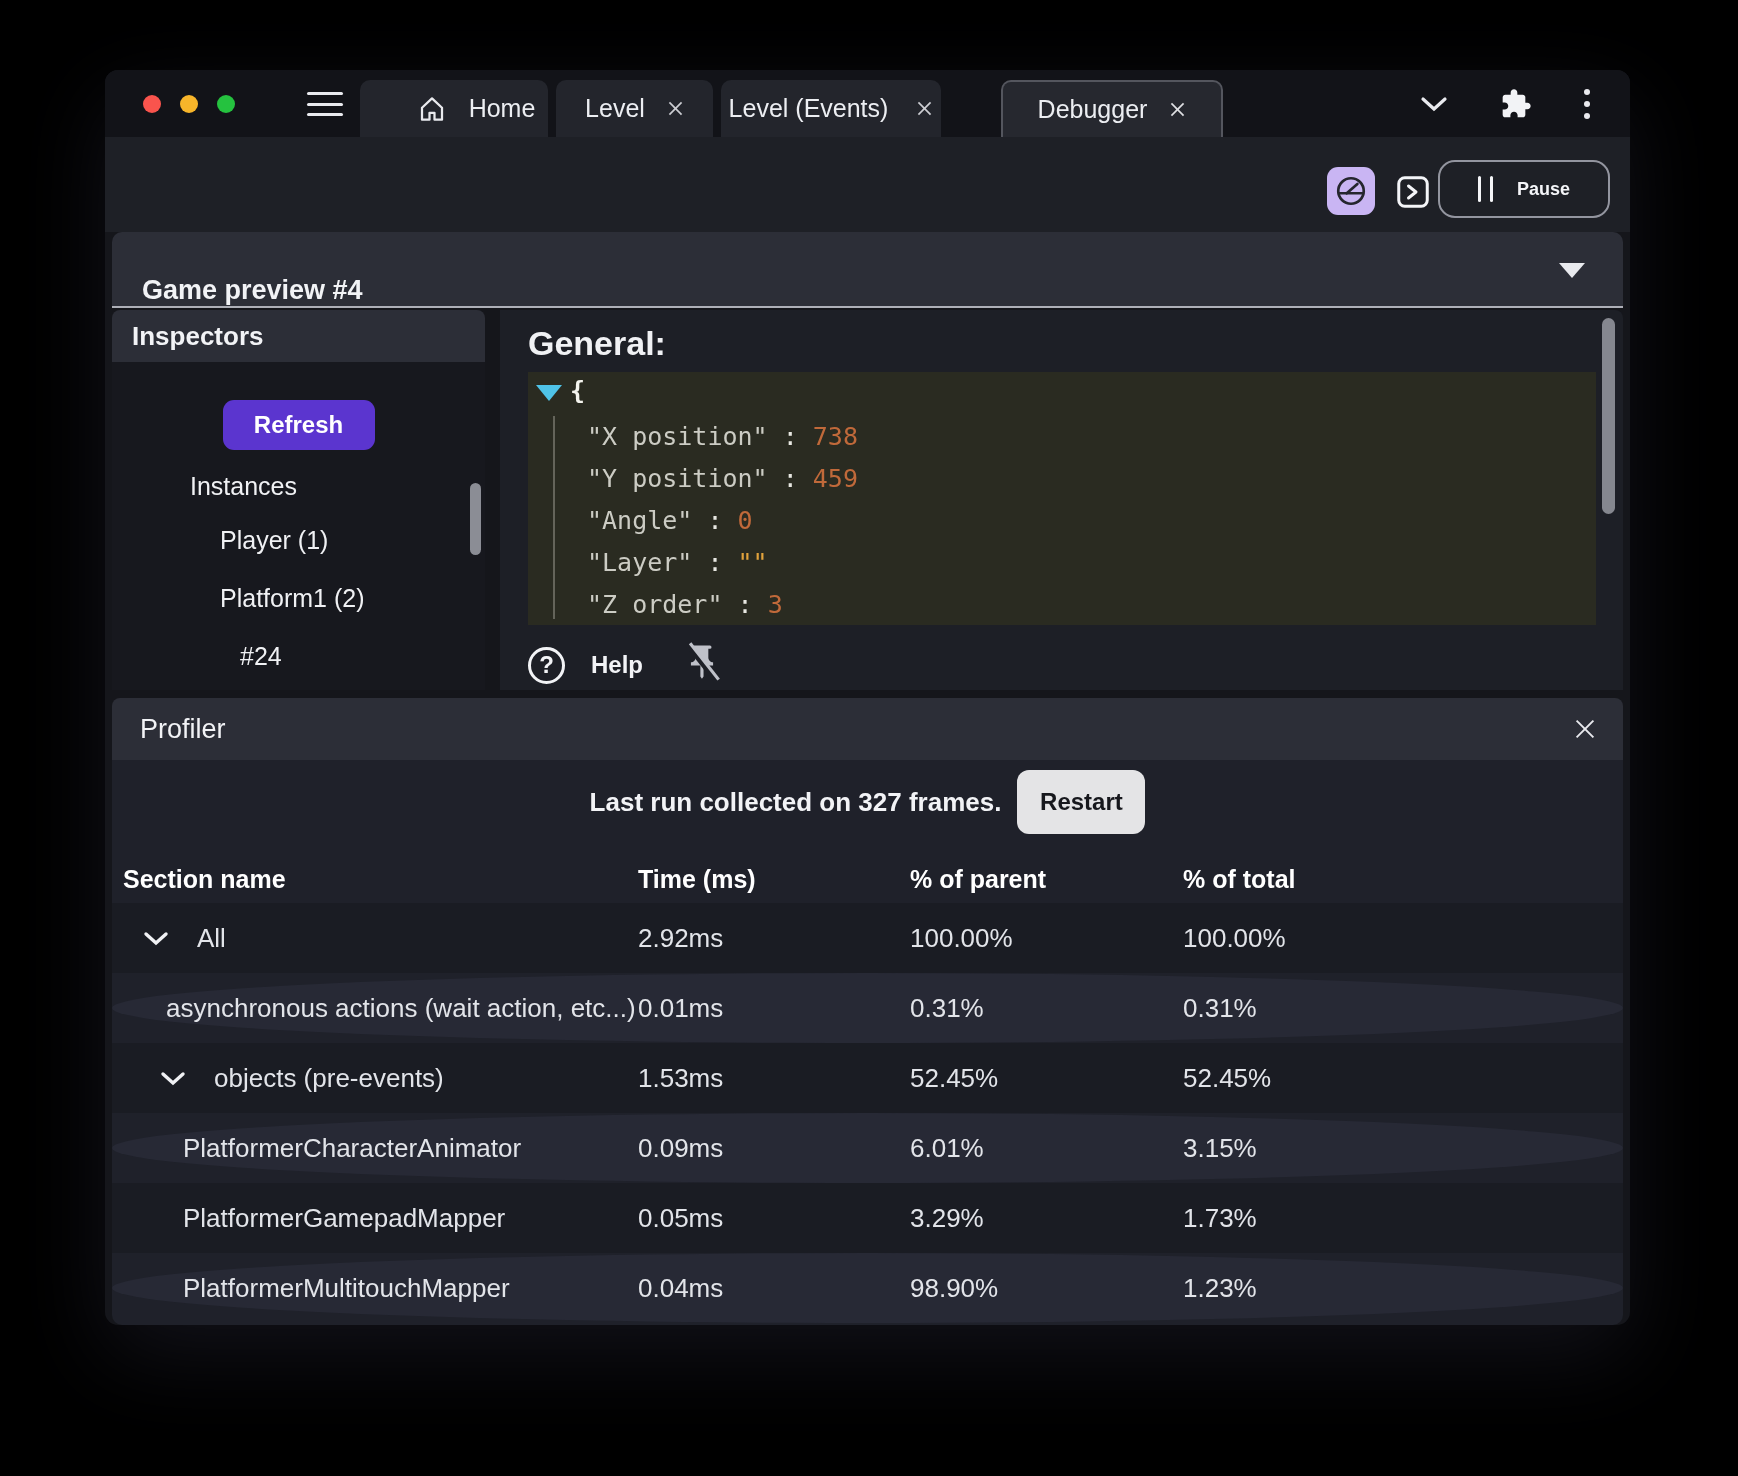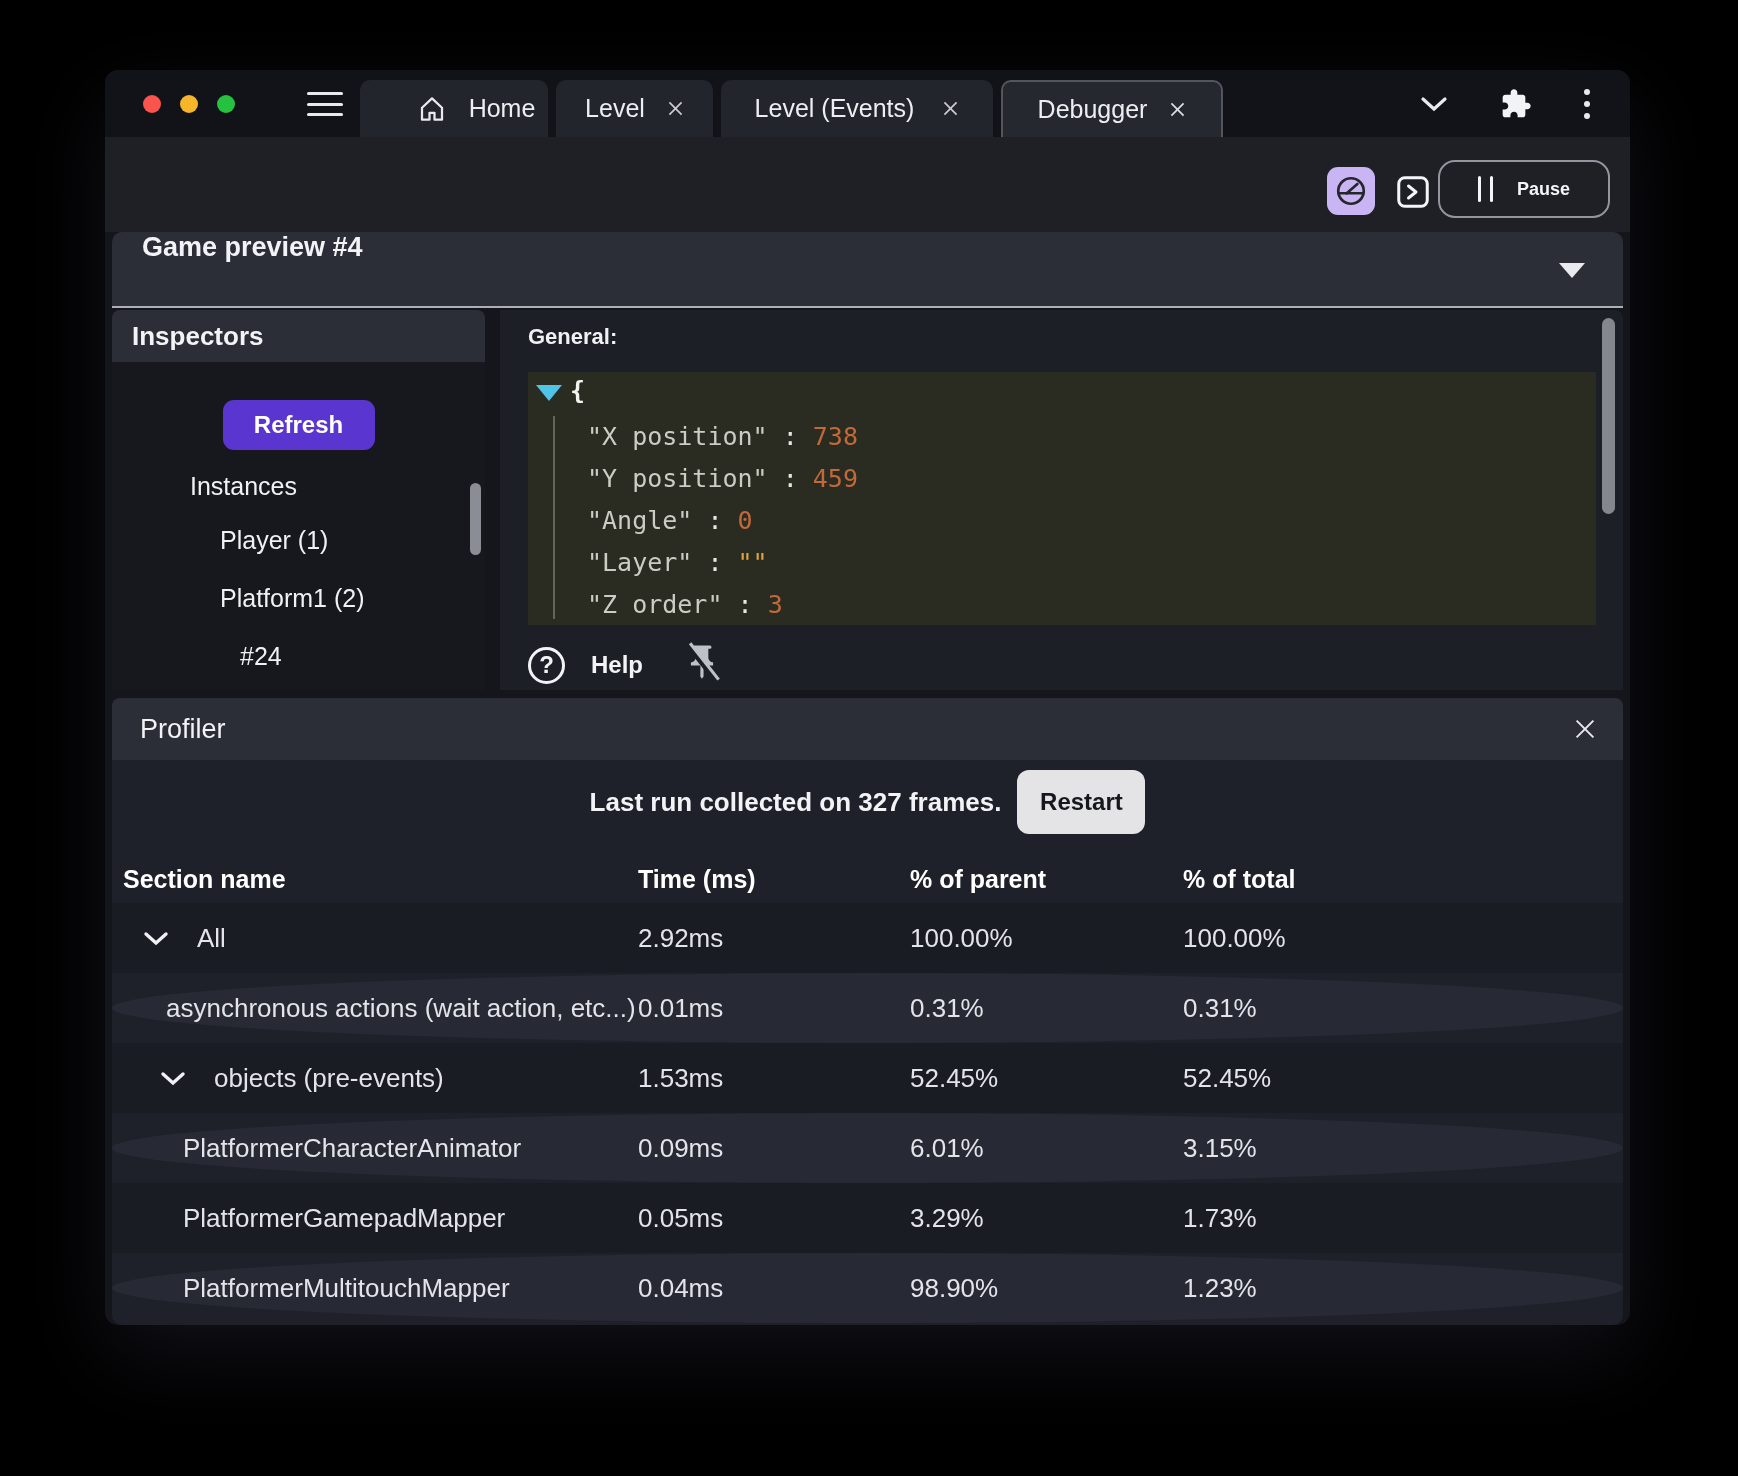--- a/index.html
+++ b/index.html
@@ -17,21 +17,21 @@
   .light.red{ background:#f9544d; } .light.yellow{ background:#f7b52a; } .light.green{ background:#25c23f; }
   .hamburger { position:absolute; left:202px; top:22px; width:36px; height:24px;
                display:flex; flex-direction:column; justify-content:space-between; cursor:pointer; }
   .hamburger span { height:3px; background:#e9eaee; border-radius:2px; }
   .tab { position:absolute; top:10px; height:57px; background:#23252c; border-radius:10px 10px 0 0;
          display:flex; align-items:center; justify-content:center; gap:22px;
          color:#eceef2; font-size:25px; cursor:pointer; }
   .tab.active { background:#26282f; border:2px solid #54565e; border-bottom:none; }
   .tab-home  { left:255px; width:188px;padding-left:44px; }
   .tab-level { left:451px; width:157px; }
-  .tab-events{ left:616px; width:272px;gap:28px; }
+  .tab-events{ left:616px; width:220px;gap:28px; }
   .tab-debug { left:896px; width:222px; }
   .close-x { width:17px; height:17px; opacity:.92; cursor:pointer; flex:0 0 auto; }
   .tabbar-icons { position:absolute; right:0; top:0; height:67px; display:flex; align-items:center; gap:52px; padding-right:40px; }
   .icon-btn { cursor:pointer; display:flex; align-items:center; justify-content:center; }
   .kebab { display:flex; flex-direction:column; gap:6px; }
   .kebab i { width:6px; height:6px; border-radius:50%; background:#e9eaee; }
 
   
   .toolbar { position:absolute; left:0; top:67px; width:100%; height:95px; background:#1e2026; }
   .gauge-btn { position:absolute; left:1222px; top:30px; width:48px; height:48px; border-radius:11px;
@@ -39,21 +39,21 @@
   .console-btn { position:absolute; left:1290px; top:37px; width:36px; height:36px; cursor:pointer; }
   .pause-btn { position:absolute; left:1333px; top:23px; width:172px; height:58px; border-radius:17px;
                border:2px solid #93959f; display:flex; align-items:center; justify-content:center;
                gap:24px; color:#f4f5f8; font-size:18px; font-weight:bold; cursor:pointer; background:transparent; }
   .pause-glyph { display:flex; gap:9px; }
   .pause-glyph i { width:3px; height:26px; background:#f4f5f8; border-radius:2px; }
 
   
   .preview-header { position:absolute; left:7px; top:162px; width:1511px; height:76px; background:#2c2e37;
                     border-radius:10px 10px 0 0; border-bottom:2px solid #adafb7;
-                    display:flex; align-items:flex-start; cursor:pointer; }
+                    display:flex; align-items:flex-end; cursor:pointer; }
   .preview-header .title { margin-left:30px; color:#f2f3f6; font-size:27px; font-weight:bold; }
   .caret-down { position:absolute; right:38px; top:31px; width:0; height:0;
                 border-left:13px solid transparent; border-right:13px solid transparent;
                 border-top:15px solid #e9eaee; }
 
   
   .inspectors { position:absolute; left:7px; top:240px; width:373px; height:380px; }
   .inspectors-header { position:absolute; left:0; top:0; width:100%; height:52px; background:#2c2e37;
                        border-radius:8px 8px 0 0; display:flex; align-items:center; }
   .inspectors-header .title { margin-left:20px; color:#f2f3f6; font-size:26px; font-weight:bold; }
@@ -64,21 +64,21 @@
   .tree-item { position:absolute; color:#f0f1f4; font-size:25px; cursor:pointer; white-space:nowrap; }
   .ti-0 { left:78px;  top:110px; }
   .ti-1 { left:108px; top:164px; }
   .ti-2 { left:108px; top:222px; }
   .ti-3 { left:128px; top:280px; }
   .list-scroll { position:absolute; right:4px; top:121px; width:11px; height:72px; border-radius:6px;
                  background:#8b8d95; cursor:pointer; }
 
   .general { position:absolute; left:395px; top:240px; width:1123px; height:380px; background:#1d1f26;
              border-radius:0 8px 0 0; }
-  .general-title { position:absolute; left:28px; top:14px; color:#f0f1f4; font-size:22px; font-weight:bold;text-align:center; }
+  .general-title { position:absolute; left:28px; top:14px; color:#f0f1f4; font-size:34px; font-weight:bold;text-align:center; }
   .code-block { position:absolute; left:28px; top:62px; width:1068px; height:253px; background:#2a2b21;
                 font-family:"DejaVu Sans Mono", monospace; font-size:25px; }
   .code-caret { position:absolute; left:8px; top:13px; width:0; height:0; cursor:pointer;
                 border-left:13px solid transparent; border-right:13px solid transparent;
                 border-top:16px solid #4fc3e8; }
   .code-brace { position:absolute; left:42px; top:4px; color:#f4f4ee; font-weight:bold; }
   .code-lines { position:absolute; left:25px; top:44px; bottom:6px; width:940px;
                 border-left:2px solid #64645a; padding-left:32px; }
   .code-line { height:42px; line-height:42px; white-space:pre; }
   .code-key { color:#ccccc4; }

